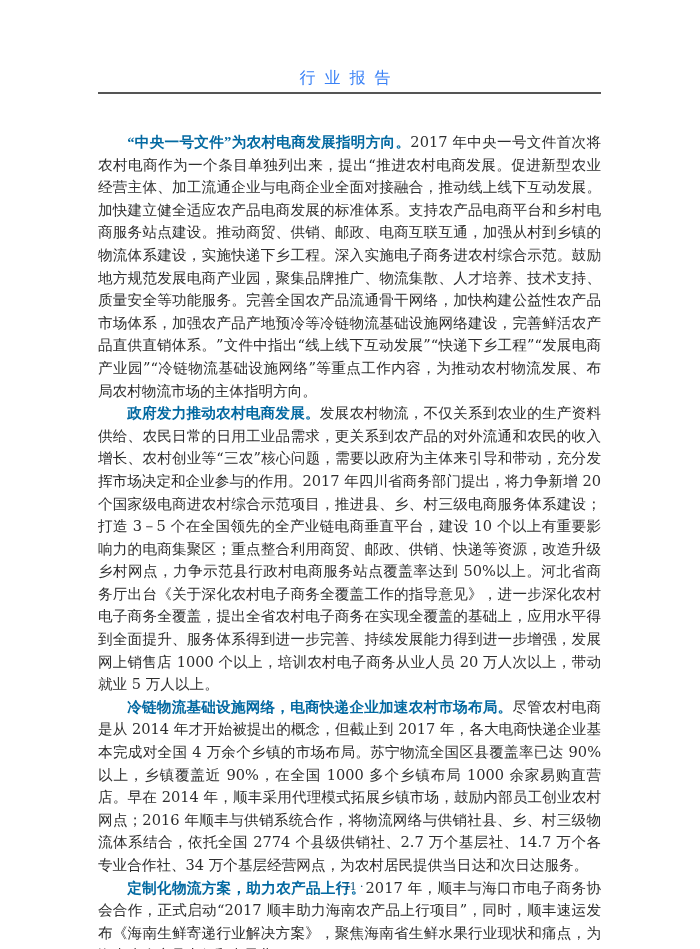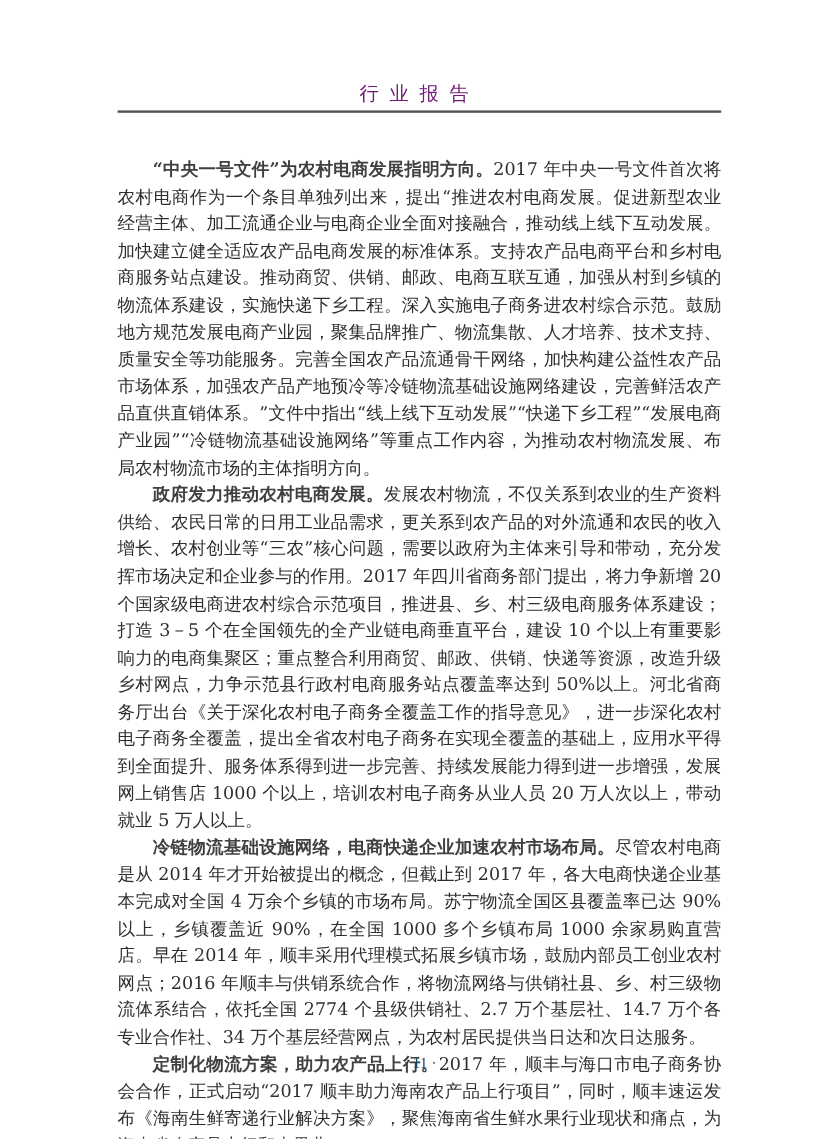--- a/index.html
+++ b/index.html
@@ -2,32 +2,32 @@
 <html><head>
 <meta charset="utf-8">
 <style>
   html, body { margin: 0; padding: 0; }
   body {
     width: 700px; height: 949px; background: #ffffff; position: relative; overflow: hidden;
     font-family: "DejaVu Serif", "Liberation Serif", serif; color: #2a2a2a;
   }
   .header {
     position: absolute; left: 98px; top: 64px; width: 503px; height: 28px;
-    text-align: center; font-size: 16px; letter-spacing: 9px; color: #701a75;
+    text-align: center; font-size: 16px; letter-spacing: 9px; color: #3b82f6;
     line-height: 28px;
   }
   .header-rule {
     position: absolute; left: 98px; top: 92px; width: 503px; height: 2px; background: #555;
   }
   .body {
     position: absolute; left: 98px; top: 131px; width: 503px;
     font-size: 14.6px; line-height: 22.6px; text-align: justify; color: #2e2e2e;
   }
   .para { margin: 0; text-indent: 2em; }
-  .lead { font-weight: bold; color: #404040; }
+  .lead { font-weight: bold; color: #0369a1; font-family: Liberation Serif, serif; }
   .page-num {
     position: absolute; left: 0; width: 700px; top: 878px; text-align: center;
     font-size: 13px; color: #0c4a6e; font-family: "Liberation Serif", serif;
   }
 </style>
 </head>
 <body>
 
 <div class="header">行业报告</div>
 <div class="header-rule"></div>

